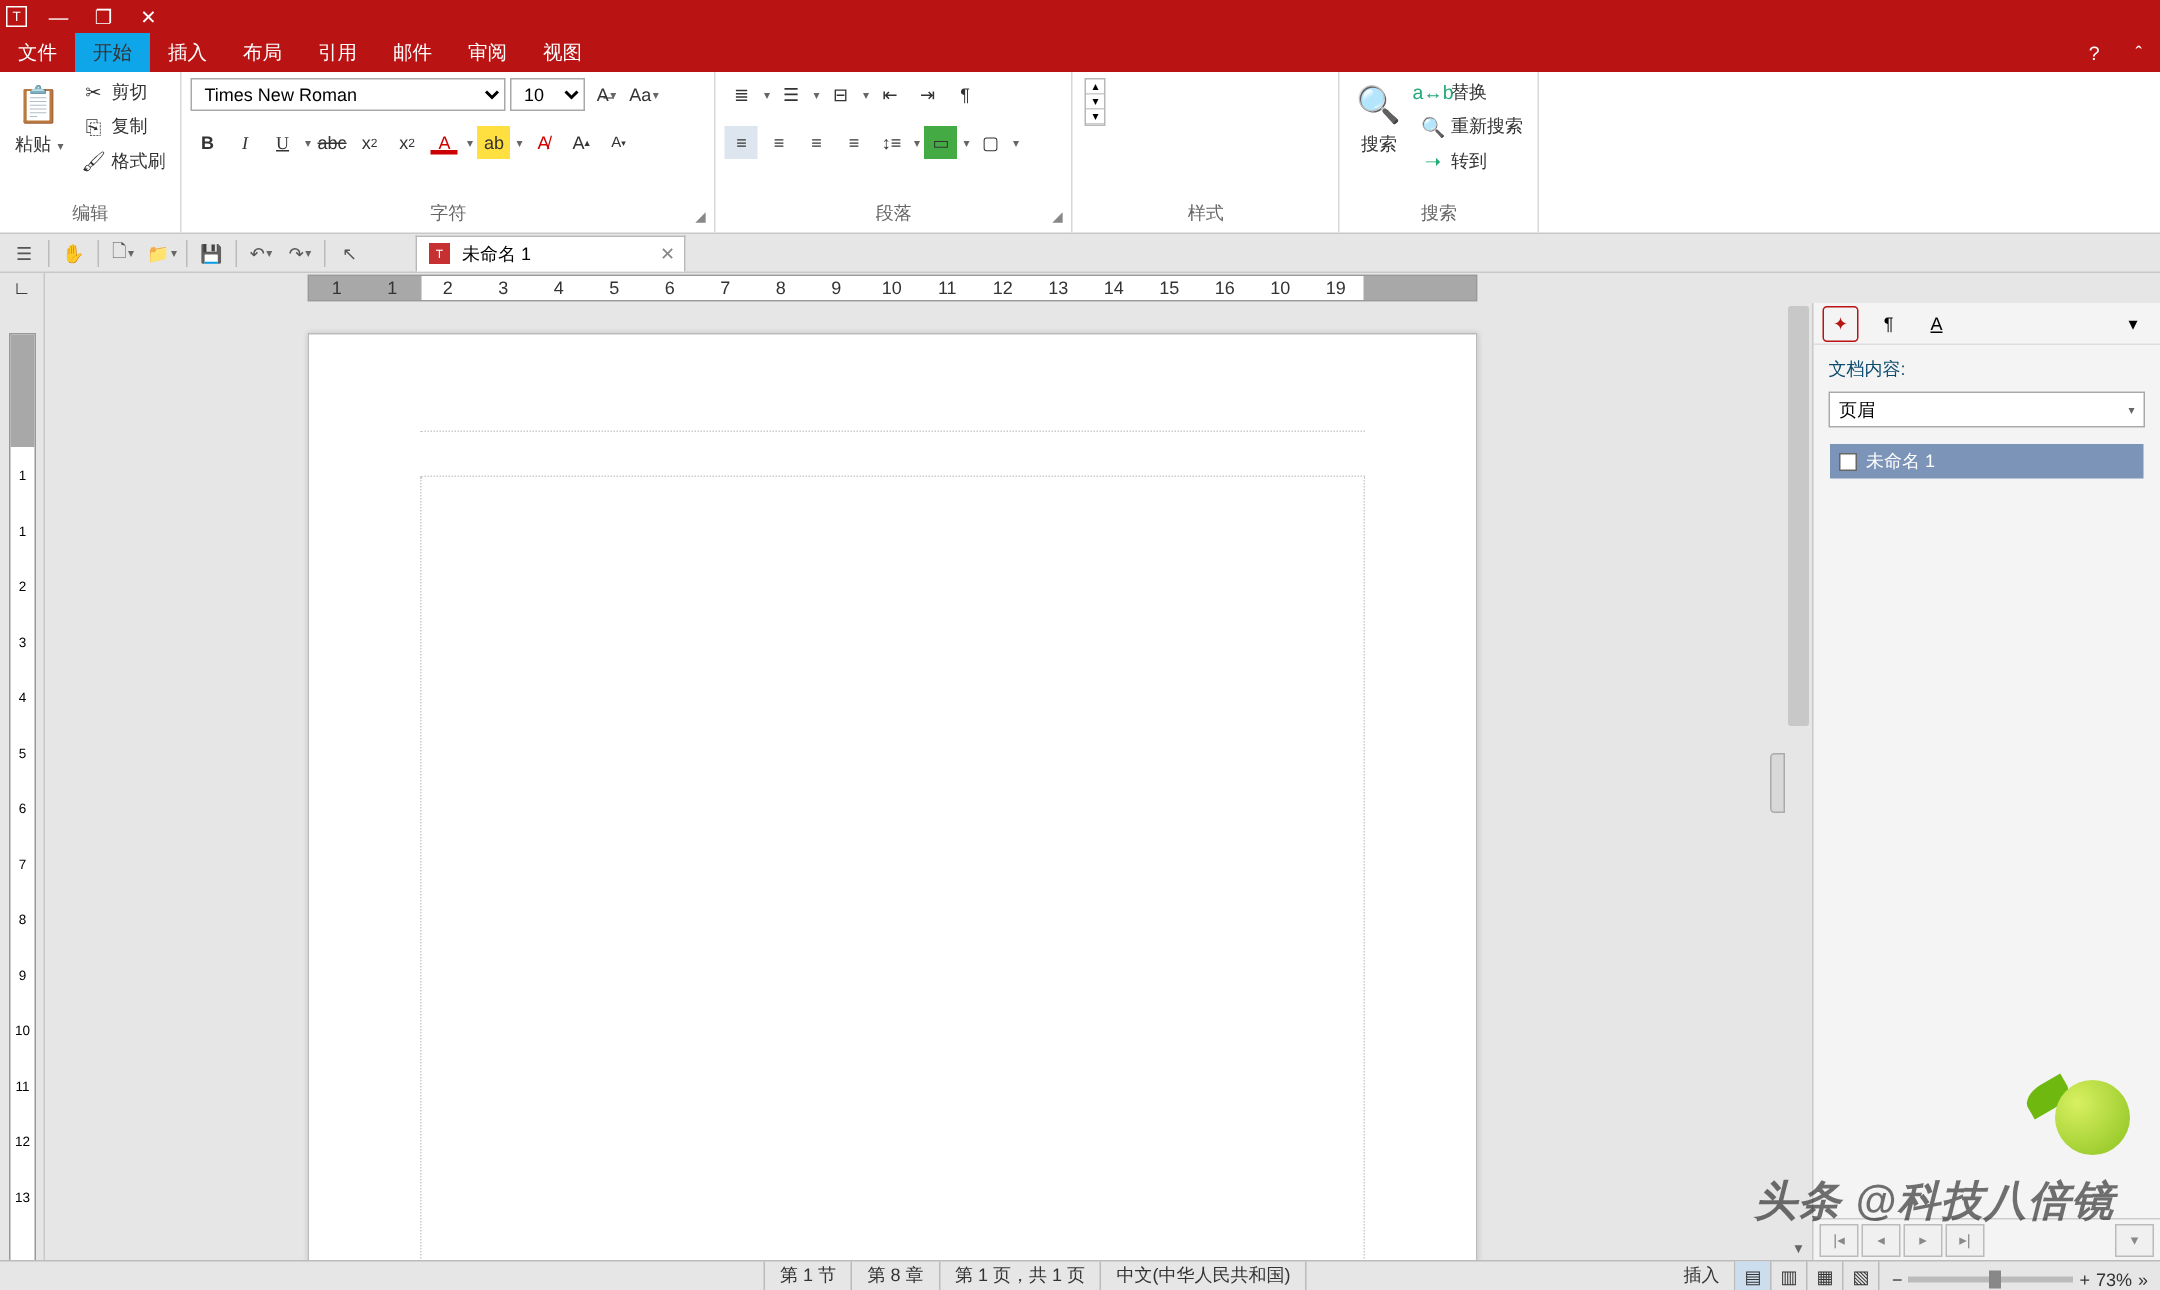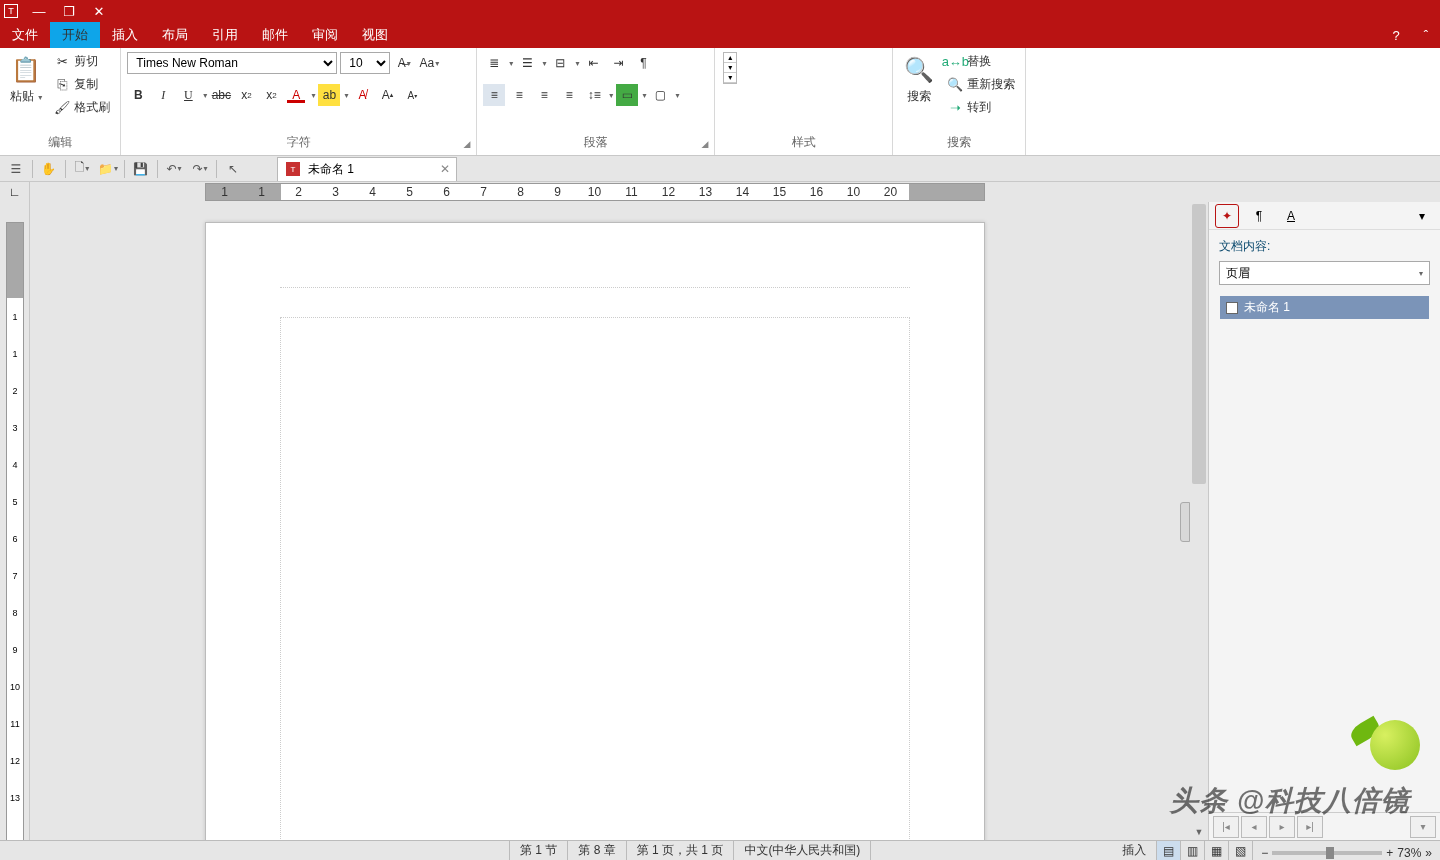--- a/index.html
+++ b/index.html
@@ -282,21 +282,21 @@
           <div class="tick">8</div>
           <div class="tick">9</div>
           <div class="tick">10</div>
           <div class="tick">11</div>
           <div class="tick">12</div>
           <div class="tick">13</div>
           <div class="tick">14</div>
           <div class="tick">15</div>
           <div class="tick">16</div>
           <div class="tick">10</div>
-          <div class="tick">20</div>
+          <div class="tick">19</div>
         </div>
     </div>
   </div>
 </div>
 
 <div class="main">
   <div class="vruler">
     <div class="vruler-inner">
         <div class="vm-t"></div>
         <div class="vticks" id="vticks">

